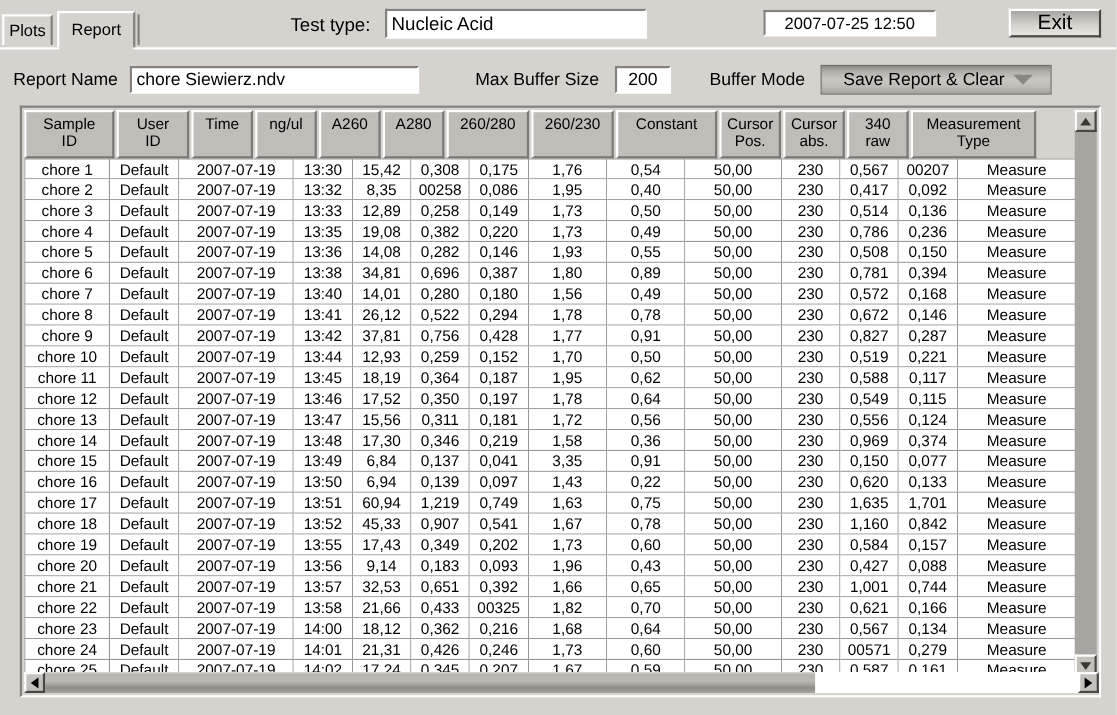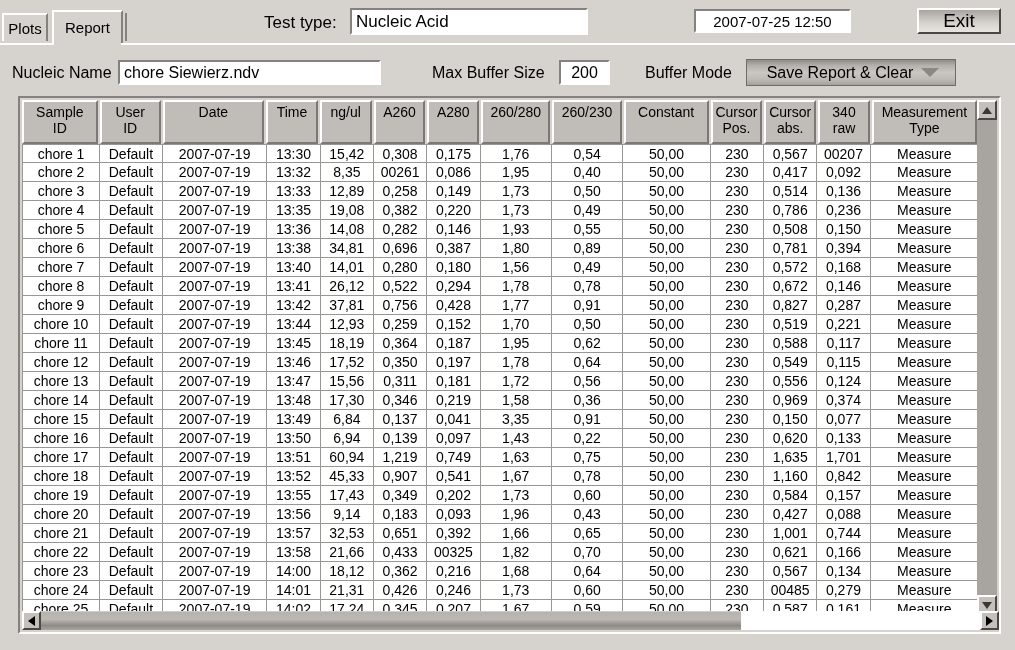--- a/index.html
+++ b/index.html
@@ -243,21 +243,21 @@
   <div class="tab-strip-edge"></div>
 </div>
 
 <div class="label" id="test-type-label">Test type:</div>
 <div class="field" id="test-type-field">Nucleic Acid</div>
 <div class="field center" id="datetime-field">2007-07-25  12:50</div>
 <div id="exit-button">
   <span>Exit</span>
 </div>
 
-<div class="label" id="report-name-label">Nucleic Name</div>
+<div class="label" id="report-name-label">Report Name</div>
 <div class="field" id="report-name-field">chore Siewierz.ndv</div>
 <div class="label" id="max-buffer-label">Max Buffer Size</div>
 <div class="field center" id="max-buffer-field">200</div>
 <div class="label" id="buffer-mode-label">Buffer Mode</div>
 <div id="buffer-mode-select">
   <span id="buffer-mode-value">Save Report &amp; Clear</span>
   <span class="dd-arrow"></span>
 </div>
 
 <div id="table-panel">
@@ -265,23 +265,20 @@
   <div id="grid-clip">
     <div class="hdr-row" id="hdr-row">
         <div class="hdr-cell" style="width: 82px;">
           <div>Sample</div>
           <div class="l2">ID</div>
         </div>
         <div class="hdr-cell" style="width: 66px;">
           <div>User</div>
           <div class="l2">ID</div>
         </div>
-        <div class="hdr-cell" style="width: 110px;">
-          <div>Date</div>
-        </div>
         <div class="hdr-cell" style="width: 56px;">
           <div>Time</div>
         </div>
         <div class="hdr-cell" style="width: 56px; align-items: center;">
           <div>ng/ul</div>
         </div>
         <div class="hdr-cell" style="width: 56px;">
           <div>A260</div>
         </div>
         <div class="hdr-cell" style="width: 56px;">
@@ -329,21 +326,21 @@
           <div class="dcell" style="width: 56px;">0,567</div>
           <div class="dcell" style="width: 56px;">00207</div>
           <div class="dcell" style="width: 114px;">Measure</div>
         </div>
         <div class="drow">
           <div class="dcell" style="width: 82px;">chore 2</div>
           <div class="dcell" style="width: 66px;">Default</div>
           <div class="dcell" style="width: 110px;">2007-07-19</div>
           <div class="dcell" style="width: 56px;">13:32</div>
           <div class="dcell" style="width: 56px;">8,35</div>
-          <div class="dcell" style="width: 56px;">00261</div>
+          <div class="dcell" style="width: 56px;">00258</div>
           <div class="dcell" style="width: 56px;">0,086</div>
           <div class="dcell" style="width: 75px;">1,95</div>
           <div class="dcell" style="width: 75px;">0,40</div>
           <div class="dcell" style="width: 92px;">50,00</div>
           <div class="dcell" style="width: 56px;">230</div>
           <div class="dcell" style="width: 56px;">0,417</div>
           <div class="dcell" style="width: 56px;">0,092</div>
           <div class="dcell" style="width: 114px;">Measure</div>
         </div>
         <div class="drow">
@@ -687,21 +684,21 @@
           <div class="dcell" style="width: 66px;">Default</div>
           <div class="dcell" style="width: 110px;">2007-07-19</div>
           <div class="dcell" style="width: 56px;">14:01</div>
           <div class="dcell" style="width: 56px;">21,31</div>
           <div class="dcell" style="width: 56px;">0,426</div>
           <div class="dcell" style="width: 56px;">0,246</div>
           <div class="dcell" style="width: 75px;">1,73</div>
           <div class="dcell" style="width: 75px;">0,60</div>
           <div class="dcell" style="width: 92px;">50,00</div>
           <div class="dcell" style="width: 56px;">230</div>
-          <div class="dcell" style="width: 56px;">00485</div>
+          <div class="dcell" style="width: 56px;">00571</div>
           <div class="dcell" style="width: 56px;">0,279</div>
           <div class="dcell" style="width: 114px;">Measure</div>
         </div>
         <div class="drow">
           <div class="dcell" style="width: 82px;">chore 25</div>
           <div class="dcell" style="width: 66px;">Default</div>
           <div class="dcell" style="width: 110px;">2007-07-19</div>
           <div class="dcell" style="width: 56px;">14:02</div>
           <div class="dcell" style="width: 56px; text-decoration: underline;">17,24</div>
           <div class="dcell" style="width: 56px;">0,345</div>

